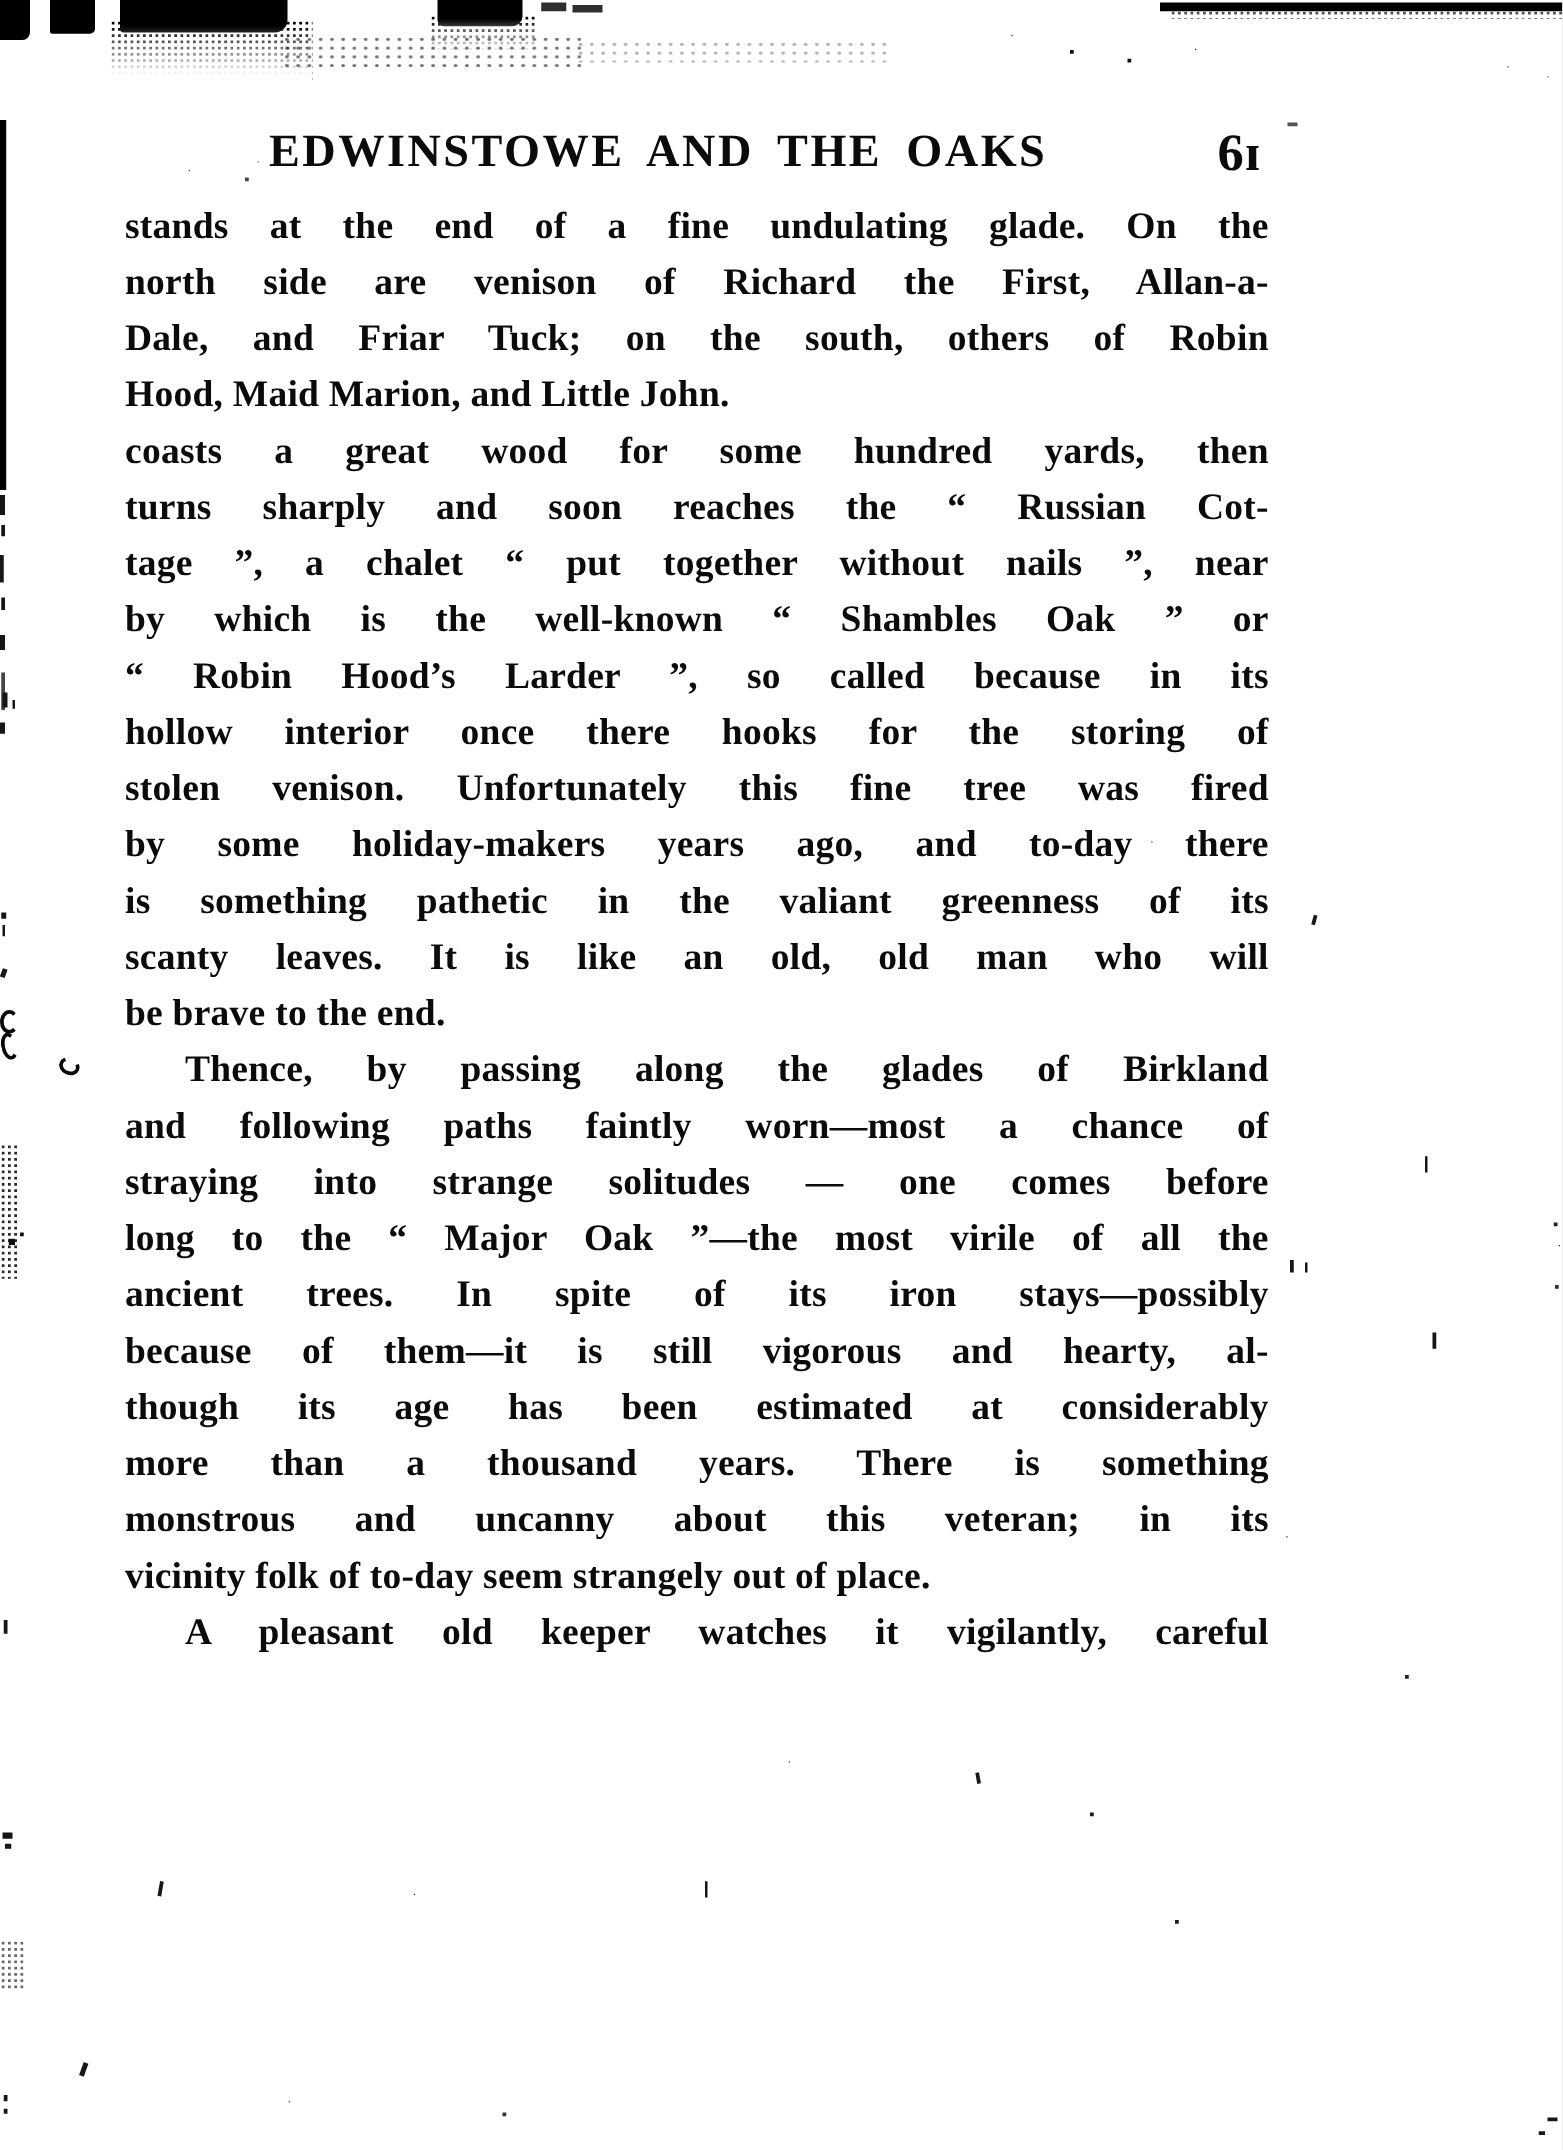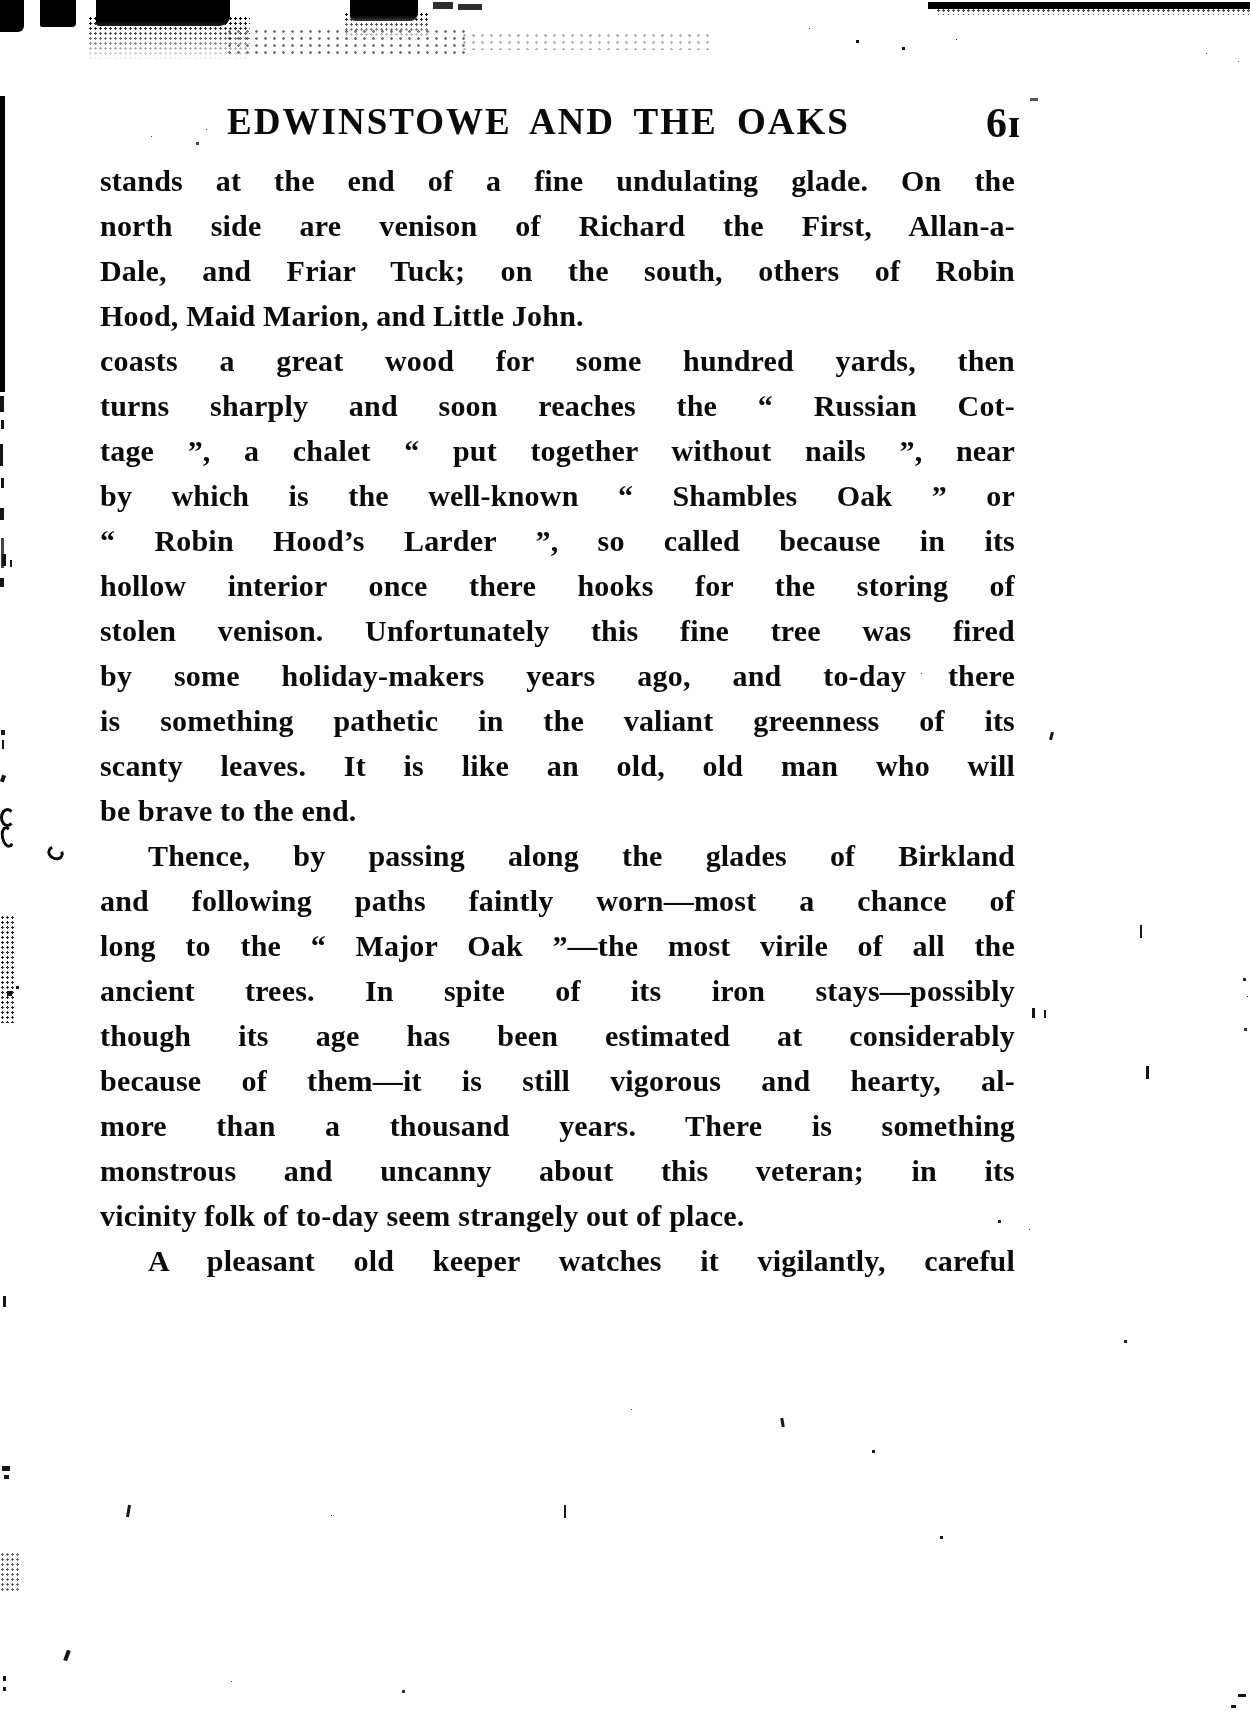--- a/index.html
+++ b/index.html
@@ -10,21 +10,21 @@
     margin: 0 auto;
     background: #ffffff;
     overflow: hidden;
     font-family: "Liberation Serif", "DejaVu Serif", serif;
     color: #0b0b0b;
   }
 
   
   .header {
     position: absolute;
-    left: 116px; top: 100px;
+    left: 104px; top: 100px;
     width: 915px; height: 44px;
   }
   .header .title {
     position: absolute; left: 0; right: 70px;
     text-align: center;
     font-size: 37px; line-height: 44px;
     font-weight: bold;
     letter-spacing: 2px;
     word-spacing: 8px;
     white-space: nowrap;
@@ -110,24 +110,25 @@
         <div class="line">hollow interior once there hooks for the storing of</div>
         <div class="line">stolen venison.  Unfortunately this fine tree was fired</div>
         <div class="line">by some holiday-makers years ago, and to-day there</div>
         <div class="line">is something pathetic in the valiant greenness of its</div>
         <div class="line">scanty leaves.  It is like an old, old man who will</div>
         <div class="line last">be brave to the end.</div>
       </div>
       <div>
         <div class="line indent">Thence, by passing along the glades of Birkland</div>
         <div class="line">and following paths faintly worn—most a chance of</div>
+        <div class="line">straying into strange solitudes — one comes before</div>
         <div class="line">long to the “ Major Oak ”—the most virile of all the</div>
         <div class="line">ancient trees.  In spite of its iron stays—possibly</div>
+        <div class="line">because of them—it is still vigorous and hearty, al-</div>
         <div class="line">though its age has been estimated at considerably</div>
-        <div class="line">because of them—it is still vigorous and hearty, al-</div>
         <div class="line">more than a thousand years.  There is something</div>
         <div class="line">monstrous and uncanny about this veteran; in its</div>
         <div class="line last">vicinity folk of to-day seem strangely out of place.</div>
       </div>
       <div>
         <div class="line indent">A pleasant old keeper watches it vigilantly, careful</div>
       </div>
     </div>
 
   <div>

